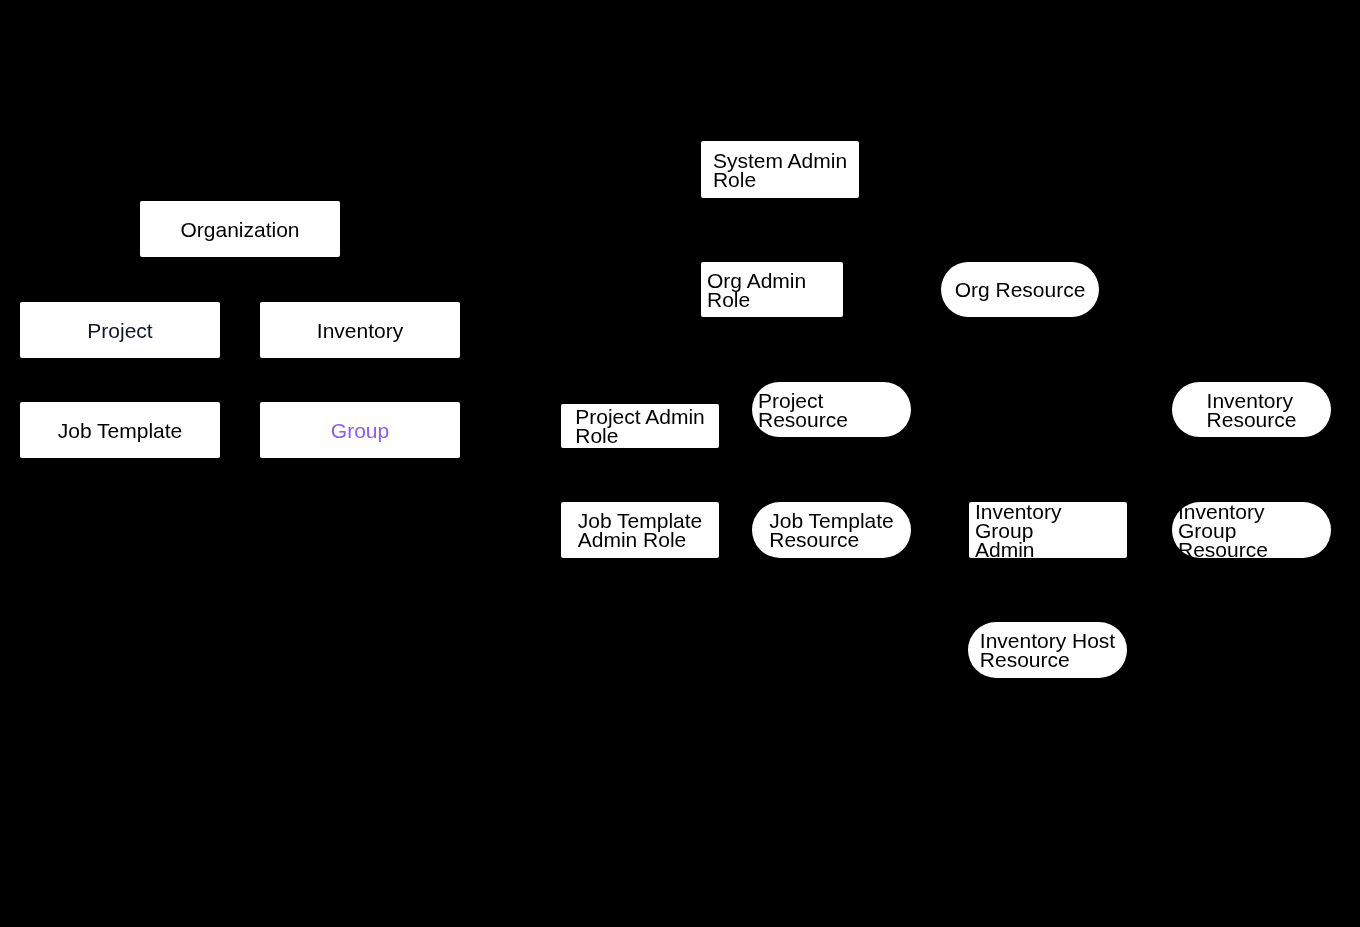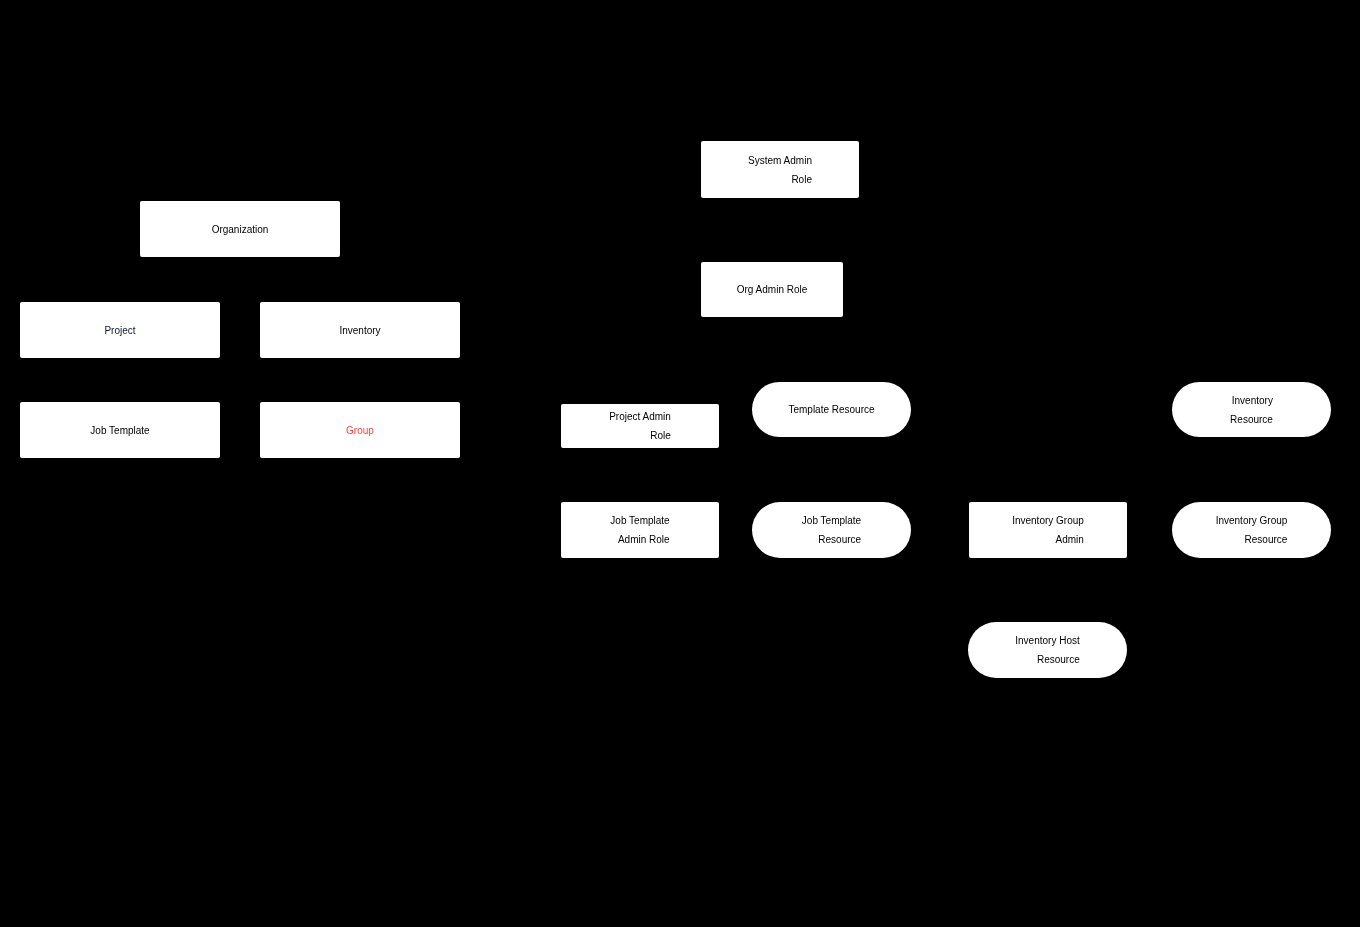--- a/index.html
+++ b/index.html
@@ -15,49 +15,50 @@
     overflow: hidden;
     font-family: "Liberation Sans", sans-serif;
   }
   .node {
     position: absolute;
     background: #ffffff;
     color: #000000;
     display: flex;
     align-items: center;
     justify-content: center;
-    text-align: right;
-    font-size: 10px;
+    text-align: left;
+    font-size: 21px;
     line-height: 19px;
     box-sizing: border-box;
     padding: 2px 6px;
     white-space: pre-line;
   }
   .node.rect {
     border-radius: 2px;
   }
   .node.pill {
     border-radius: 999px;
   }
 </style>
 </head>
 <body>
 
 <div id="canvas" style="background: rgb(0, 0, 0);">
     <div class="node rect" style="left: 140px; top: 201px; width: 200px; height: 56px; background: rgb(255, 255, 255); color: rgb(0, 0, 0);">Organization</div>
     <div class="node rect" style="left: 20px; top: 302px; width: 200px; height: 56px; background: rgb(255, 255, 255); color: #0f172a;">Project</div>
     <div class="node rect" style="left: 260px; top: 302px; width: 200px; height: 56px; background: rgb(255, 255, 255); color: rgb(0, 0, 0);">Inventory</div>
     <div class="node rect" style="left: 20px; top: 402px; width: 200px; height: 56px; background: rgb(255, 255, 255); color: rgb(0, 0, 0);">Job Template</div>
-    <div class="node rect" style="left: 260px; top: 402px; width: 200px; height: 56px; background: rgb(255, 255, 255); color: #ef4444;">Group</div>
+    <div class="node rect" style="left: 260px; top: 402px; width: 200px; height: 56px; background: rgb(255, 255, 255); color: #8b5cf6;">Group</div>
     <div class="node rect" style="left: 701px; top: 141px; width: 158px; height: 57px; background: rgb(255, 255, 255); color: rgb(0, 0, 0);">System Admin
 Role</div>
     <div class="node rect" style="left: 701px; top: 262px; width: 142px; height: 55px; background: rgb(255, 255, 255); color: rgb(0, 0, 0);">Org Admin Role</div>
+    <div class="node pill" style="left: 941px; top: 262px; width: 158px; height: 55px; background: rgb(255, 255, 255); color: rgb(0, 0, 0);">Org Resource</div>
     <div class="node rect" style="left: 561px; top: 404px; width: 158px; height: 44px; background: rgb(255, 255, 255); color: #000000;">Project Admin
 Role</div>
-    <div class="node pill" style="left: 752px; top: 382px; width: 159px; height: 55px; background: rgb(255, 255, 255); color: rgb(0, 0, 0);">Template Resource</div>
+    <div class="node pill" style="left: 752px; top: 382px; width: 159px; height: 55px; background: rgb(255, 255, 255); color: rgb(0, 0, 0);">Project Resource</div>
     <div class="node pill" style="left: 1172px; top: 382px; width: 159px; height: 55px; background: rgb(255, 255, 255); color: rgb(0, 0, 0);">Inventory
 Resource</div>
     <div class="node rect" style="left: 561px; top: 502px; width: 158px; height: 56px; background: rgb(255, 255, 255); color: rgb(0, 0, 0);">Job Template
 Admin Role</div>
     <div class="node pill" style="left: 752px; top: 502px; width: 159px; height: 56px; background: rgb(255, 255, 255); color: rgb(0, 0, 0);">Job Template
 Resource</div>
     <div class="node rect" style="left: 969px; top: 502px; width: 158px; height: 56px; background: rgb(255, 255, 255); color: rgb(0, 0, 0);">Inventory Group
 Admin</div>
     <div class="node pill" style="left: 1172px; top: 502px; width: 159px; height: 56px; background: rgb(255, 255, 255); color: rgb(0, 0, 0);">Inventory Group
 Resource</div>

